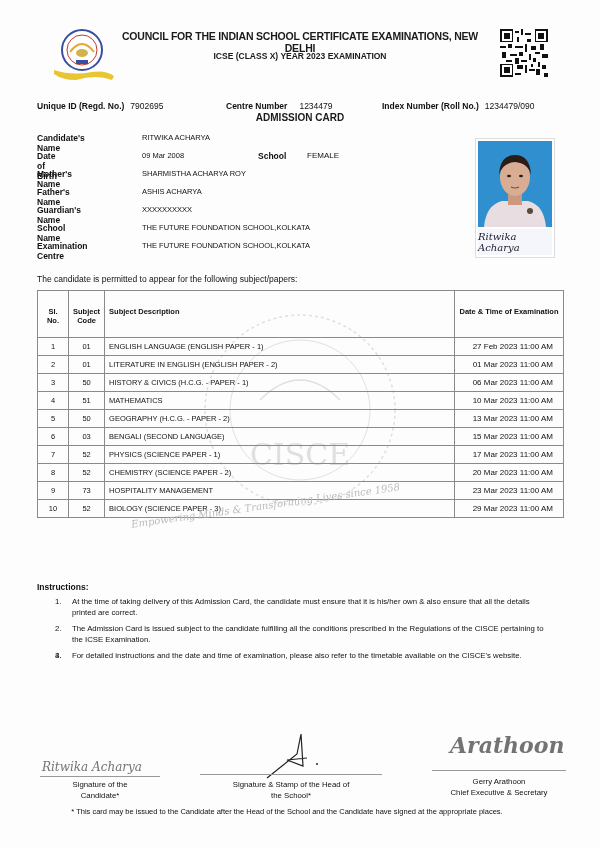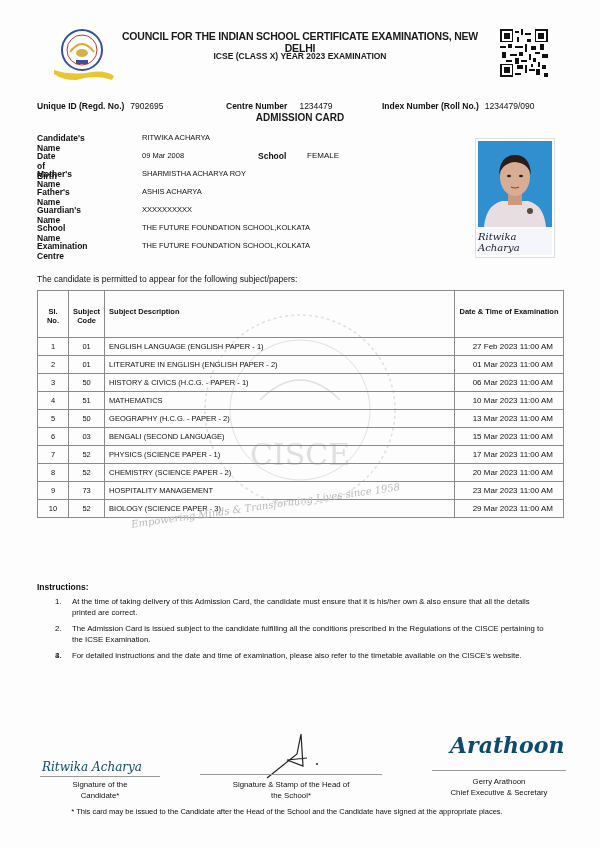--- a/index.html
+++ b/index.html
@@ -46,21 +46,21 @@
 
   
   .instr-h { left:37px; top:582px; font-size:8.5px; font-weight:bold; }
   .instr { left:55px; top:596px; width:500px; font-size:7.8px; line-height:11px; }
   .instr .it { position:relative; padding-left:17px; margin-bottom:5px; }
   .instr .it .n { position:absolute; left:0; top:0; }
 
   
   .sigline { height:1px; background:#999; }
   .sig-text { font-size:7.8px; text-align:center; line-height:11px; }
-  .script { font-family:"DejaVu Serif", serif; font-style:italic; color:#0c4a6e; }
+  .script { font-family:"DejaVu Serif", serif; font-style:italic; color:#737373; }
   .footnote { left:0; width:574px; top:807px; text-align:center; font-size:7.5px; }
 </style>
 </head>
 <body>
 
 <svg class="abs logo" viewBox="0 0 64 58">
   <circle cx="30" cy="24" r="20" fill="#fff" stroke="#3a4fa0" stroke-width="2"></circle>
   <circle cx="30" cy="24" r="15" fill="none" stroke="#c0392b" stroke-width="1"></circle>
   <path d="M18 26 Q30 10 42 26" fill="none" stroke="#e8a531" stroke-width="2"></path>
   <ellipse cx="30" cy="27" rx="6" ry="4" fill="#d4b24a"></ellipse>

